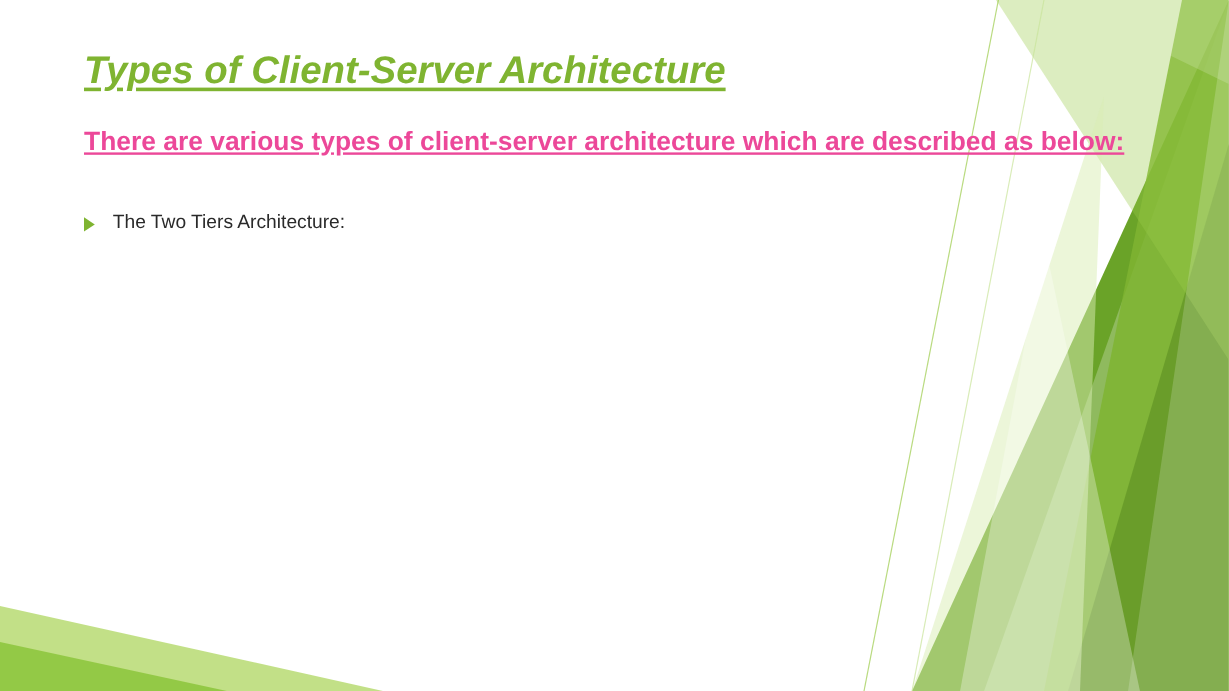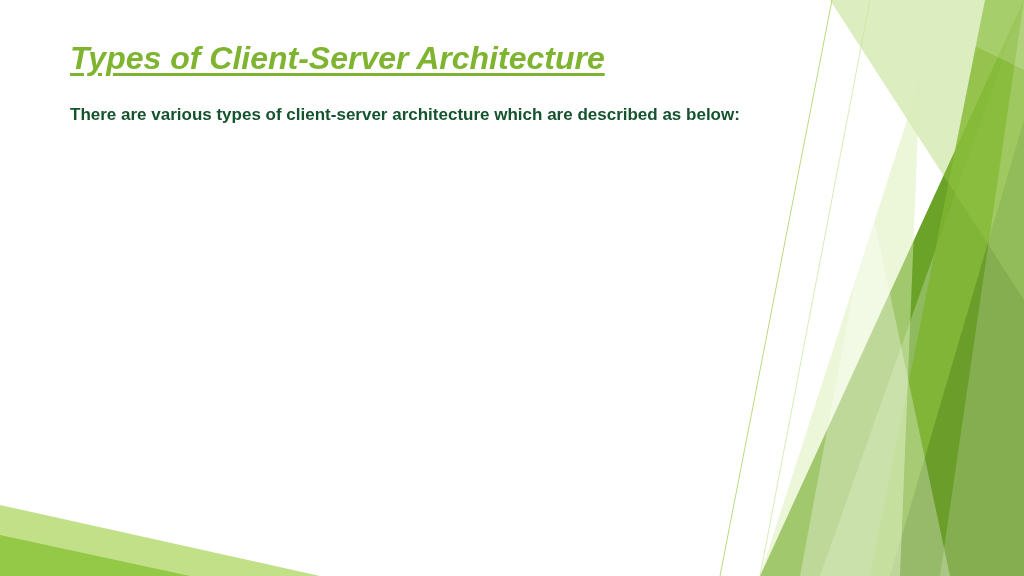--- a/index.html
+++ b/index.html
@@ -24,24 +24,25 @@
     color: #7fb431;
     font-size: 32px;
     font-weight: bold;
     font-style: italic;
     text-decoration: underline;
     text-decoration-color: #7fb431;
     text-underline-offset: 4px;
     margin-bottom: 28px;
   }
   .intro {
-    color: #14532d;
-    font-size: 17px;
+    color: #ec4899;
+    font-size: 22px;
     font-weight: 600;
     margin-bottom: 46px;
+    text-decoration: underline;
   }
   .bullets { list-style: none; }
   .bullets li {
     position: relative;
     padding-left: 24px;
     color: #2a2a2a;
     font-size: 16px;
     font-weight: 500;
     margin-bottom: 34px;
   }
@@ -78,16 +79,17 @@
     <polygon points="870,200 800,576 950,576" fill="#ffffff" opacity="0.3"></polygon>
 
     <line x1="832" y1="0" x2="720" y2="576" stroke="#9ccb4a" stroke-width="1" opacity="0.7"></line>
     <line x1="870" y1="0" x2="760" y2="576" stroke="#c9e49a" stroke-width="1" opacity="0.7"></line>
   </svg>
 
   <div class="content">
     <h1 class="title">Types of Client-Server Architecture</h1>
     <p class="intro">There are various types of client-server architecture which are described as below:</p>
     <ul class="bullets">
+      <li>The Two Tiers Architecture:</li>
     </ul>
   </div>
 
 </div>
 
 </body></html>

